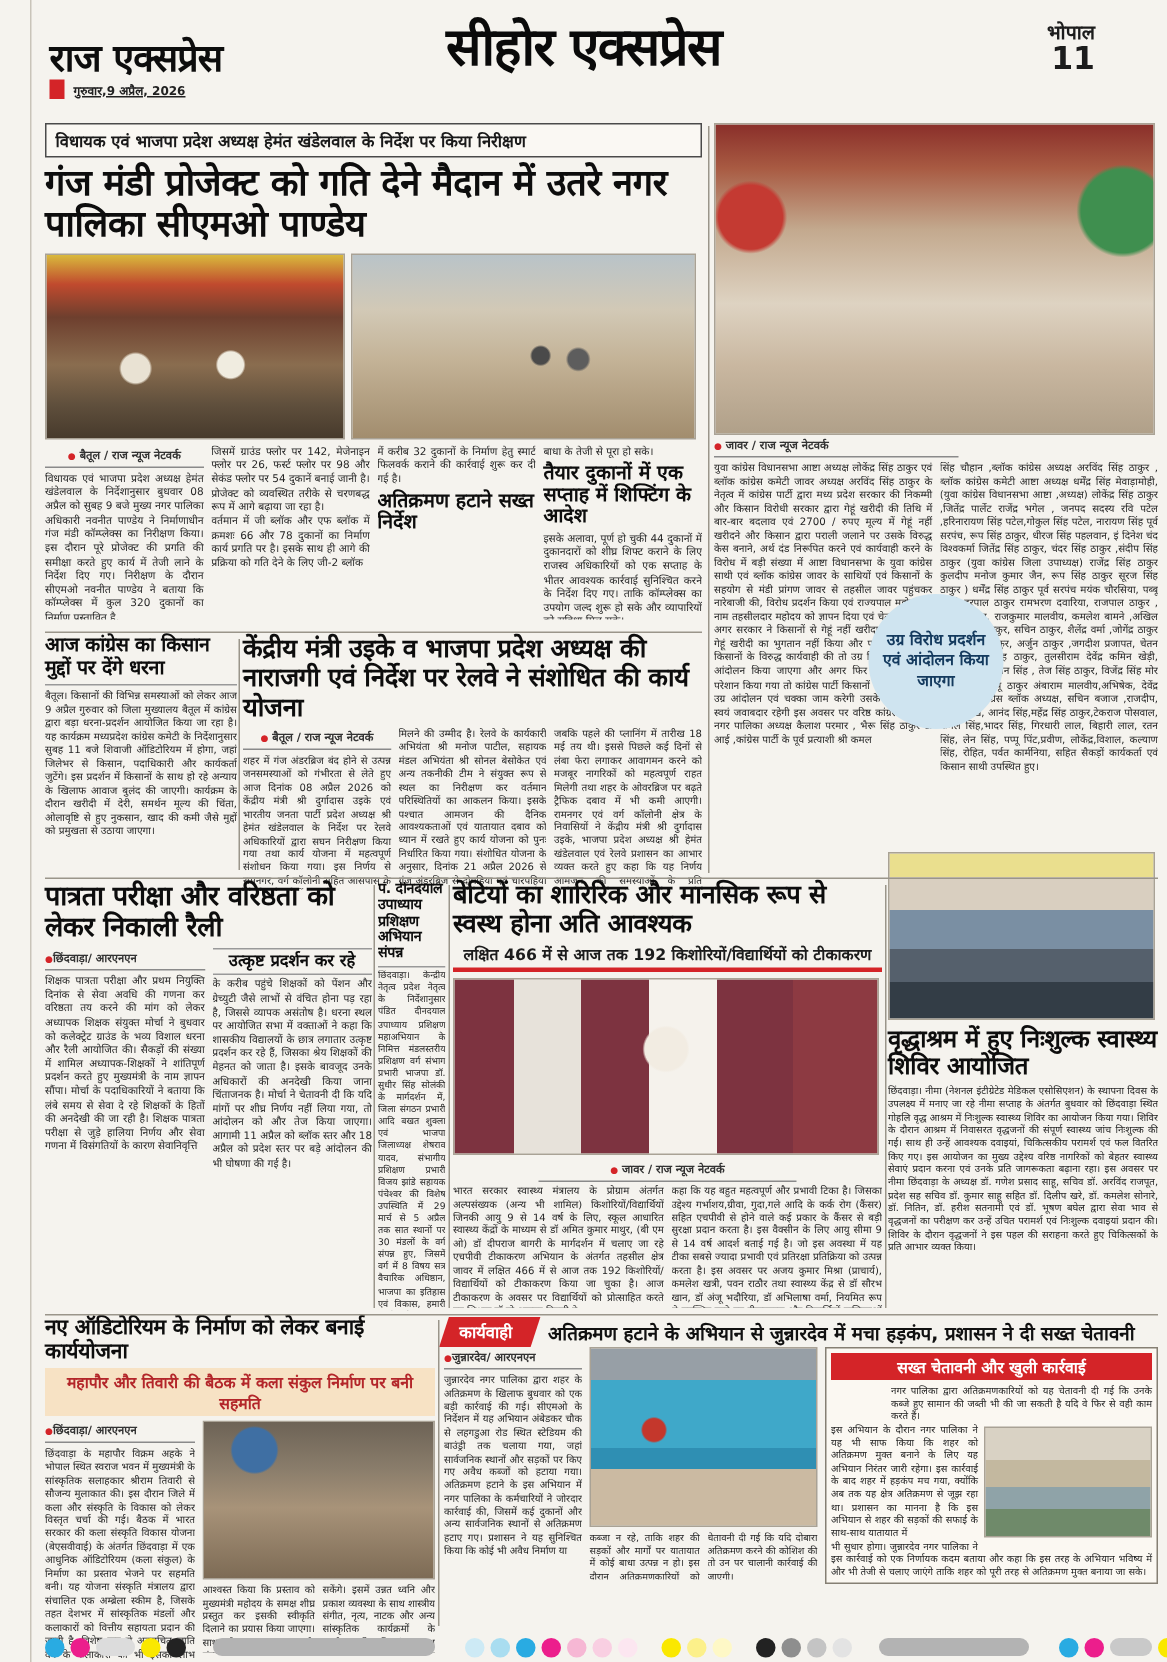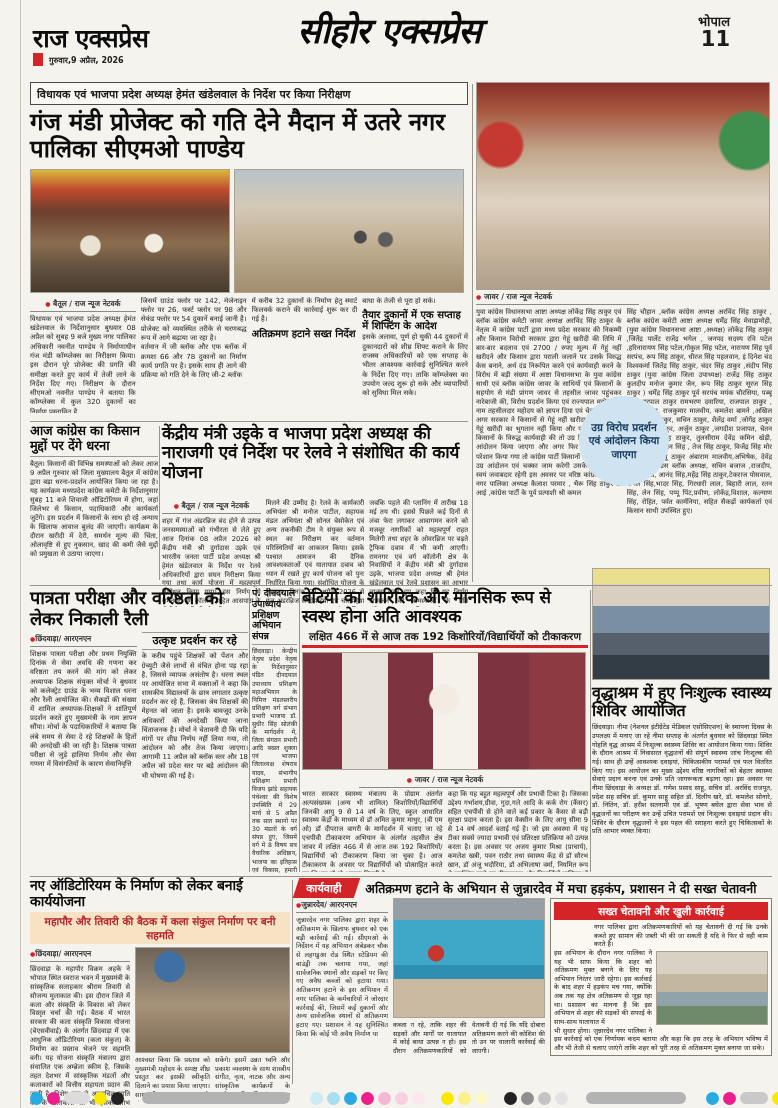--- a/index.html
+++ b/index.html
@@ -2,35 +2,35 @@
 <html><head>
 <meta charset="utf-8">
 <style>
   *{margin:0;padding:0;box-sizing:border-box;}
   html,body{background:#cfccc5;}
   body{font-family:"DejaVu Sans",sans-serif;}
   .page{position:relative;width:778px;height:1108px;margin:0 auto;background:#f5f3ee;overflow:hidden;color:#1c1c1c;}
   .abs{position:absolute;}
   
   .brand{position:absolute;left:33px;top:20px;font-size:25px;font-weight:800;color:#0d0d0d;letter-spacing:-0.5px;}
-  .mtitle{position:absolute;left:50%;top:6px;transform:translateX(-50%);font-size:35px;font-weight:800;color:#0a0a0a;letter-spacing:-1px;white-space:nowrap;font-style:italic;}
+  .mtitle{position:absolute;left:50%;top:6px;transform:translateX(-50%);font-size:35px;font-weight:800;color:#0a0a0a;letter-spacing:-1px;white-space:nowrap;}
   .edition{position:absolute;right:48px;top:12px;text-align:right;}
   .edition .ed-city{font-size:13px;font-weight:800;}
   .edition .ed-num{font-size:21px;font-weight:800;line-height:0.9;}
   .date-row{position:absolute;left:33px;top:52px;width:739px;height:14px;display:flex;align-items:center;}
   .red-sq{width:10px;height:13px;background:#d42428;margin-right:6px;flex:none;}
-  .m-date{font-size:8px;font-weight:700;color:#222;margin-right:8px;white-space:nowrap;}
+  .m-date{font-size:8px;font-weight:700;color:#222;margin-right:8px;white-space:nowrap;text-decoration:underline;}
   .red-bar{flex:1;height:13px;background:#d42428;display:flex;align-items:center;justify-content:flex-end;padding-right:8px;}
   .red-bar .site{color:#fff;font-size:9px;font-weight:800;letter-spacing:0.3px;}
   
   .hd{font-weight:800;color:#0d0d0d;line-height:1.14;letter-spacing:-0.2px;}
   .cols{display:flex;gap:5px;}
   .col{flex:1;overflow:hidden;}
   .bt{font-size:7px;line-height:1.33;text-align:justify;color:#262626;}
-  .sub{font-weight:800;font-size:10px;line-height:1.12;margin:3px 0 2px;color:#0d0d0d;}
+  .sub{font-weight:800;font-size:13px;line-height:1.12;margin:3px 0 2px;color:#0d0d0d;}
   .byl{font-size:7.5px;font-weight:700;text-align:center;padding:1px 0 3px;border-bottom:1px solid #8a8a8a;margin-bottom:3px;color:#333;white-space:nowrap;overflow:hidden;}
   .bdot{color:#d42428;font-size:6px;}
   .ph{border:1px solid #a9a295;}
   .kick{border:1.5px solid #4a4a4a;padding:3px 6px;font-size:11px;font-weight:700;color:#1a1a1a;background:#faf8f3;}
   .vrule{position:absolute;width:1px;background:#9a958a;}
   .hrule{position:absolute;height:1px;background:#9a958a;}
   .pq{position:absolute;width:90px;height:90px;border-radius:50%;background:#cfe4f0;color:#143a5e;font-weight:800;font-size:10.5px;line-height:1.3;display:flex;align-items:center;justify-content:center;text-align:center;padding:8px;z-index:3;}
   .lbl{background:#d42428;color:#fff;font-weight:800;font-size:11px;padding:2px 16px 3px 10px;display:inline-block;transform:skewX(-18deg);}
   .lbl>span{display:inline-block;transform:skewX(18deg);}
   .wbox{border:1px solid #857f73;background:#fbf8f2;padding:3px;overflow:hidden;}
@@ -108,21 +108,21 @@
       <div class="col bt" style="font-size:6.8px;">सिंह चौहान ,ब्लॉक कांग्रेस अध्यक्ष अरविंद सिंह ठाकुर , ब्लॉक कांग्रेस कमेटी आष्टा अध्यक्ष धर्मेंद्र सिंह मेवाड़ामोही, (युवा कांग्रेस विधानसभा आष्टा ,अध्यक्ष) लोकेंद्र सिंह ठाकुर ,जितेंद्र पार्लेट राजेंद्र भगेल , जनपद सदस्य रवि पटेल ,हरिनारायण सिंह पटेल,गोकुल सिंह पटेल, नारायण सिंह पूर्व सरपंच, रूप सिंह ठाकुर, धीरज सिंह पहलवान, इं दिनेश चंद विश्वकर्मा जितेंद्र सिंह ठाकुर, चंदर सिंह ठाकुर ,संदीप सिंह ठाकुर (युवा कांग्रेस जिला उपाध्यक्ष) राजेंद्र सिंह ठाकुर कुलदीप मनोज कुमार जैन, रूप सिंह ठाकुर सूरज सिंह ठाकुर ) धर्मेंद्र सिंह ठाकुर पूर्व सरपंच मयंक चौरसिया, पब्बू मांझी हरपाल ठाकुर रामभरण दवारिया, राजपाल ठाकुर , नंदू कुशवाहा, राजकुमार मालवीय, कमलेश बामने ,अखिल हुसैन, धर्मेंद्र ठाकुर, सचिन ठाकुर, शैलेंद्र वर्मा ,जोगेंद्र ठाकुर ,अर्जुन सिंह ठाकुर, अर्जुन ठाकुर ,जगदीश प्रजापत, चेतन सिंह, धीरज सिंह ठाकुर, तुलसीराम देवेंद्र कमिन खेड़ी, कृपाल सिंह ,लखन सिंह , तेज सिंह ठाकुर, विजेंद्र सिंह मोर सिंह ठाकुर पप्पू ठाकुर अंबाराम मालवीय,अभिषेक, देवेंद्र सिंह युवा कांग्रेस ब्लॉक अध्यक्ष, सचिन बजाज ,राजदीप, जोगेश शेख, आनंद सिंह,महेंद्र सिंह ठाकुर,टेकराज पोसवाल, कमल सिंह,भादर सिंह, गिरधारी लाल, बिहारी लाल, रतन सिंह, लेन सिंह, पप्पू पिंट,प्रवीण, लोकेंद्र,विशाल, कल्याण सिंह, रोहित, पर्वत कार्मनिया, सहित सैकड़ों कार्यकर्ता एवं किसान साथी उपस्थित हुए।</div>
     </div>
   </section>
 
   <section class="abs" style="left:30px;top:424px;width:128px;height:158px;">
     <h2 class="hd" style="font-size:13px;border-bottom:1px solid #999;padding-bottom:2px;">आज कांग्रेस का किसान मुद्दों पर देंगे धरना</h2>
     <p class="bt" style="margin-top:3px;font-size:6.8px;height:118px;overflow:hidden;">बैतूल। किसानों की विभिन्न समस्याओं को लेकर आज 9 अप्रैल गुरुवार को जिला मुख्यालय बैतूल में कांग्रेस द्वारा बड़ा धरना-प्रदर्शन आयोजित किया जा रहा है। यह कार्यक्रम मध्यप्रदेश कांग्रेस कमेटी के निर्देशानुसार सुबह 11 बजे शिवाजी ऑडिटोरियम में होगा, जहां जिलेभर से किसान, पदाधिकारी और कार्यकर्ता जुटेंगे। इस प्रदर्शन में किसानों के साथ हो रहे अन्याय के खिलाफ आवाज बुलंद की जाएगी। कार्यक्रम के दौरान खरीदी में देरी, समर्थन मूल्य की चिंता, ओलावृष्टि से हुए नुकसान, खाद की कमी जैसे मुद्दों को प्रमुखता से उठाया जाएगा।</p>
   </section>
 
   <section class="abs" style="left:162px;top:424px;width:306px;height:158px;">
-    <h2 class="hd" style="font-size:17px;margin-bottom:17px;">केंद्रीय मंत्री उइके व भाजपा प्रदेश अध्यक्ष की नाराजगी एवं निर्देश पर रेलवे ने संशोधित की कार्य योजना</h2>
+    <h2 class="hd" style="font-size:17px;margin-bottom:3px;">केंद्रीय मंत्री उइके व भाजपा प्रदेश अध्यक्ष की नाराजगी एवं निर्देश पर रेलवे ने संशोधित की कार्य योजना</h2>
     <div class="cols" style="height:108px;">
       <div class="col">
         <div class="byl"><span class="bdot">●</span> <span>बैतूल / राज न्यूज नेटवर्क</span></div>
         <p class="bt" style="font-size:6.7px;">शहर में गंज अंडरब्रिज बंद होने से उत्पन्न जनसमस्याओं को गंभीरता से लेते हुए आज दिनांक 08 अप्रैल 2026 को केंद्रीय मंत्री श्री दुर्गादास उइके एवं भारतीय जनता पार्टी प्रदेश अध्यक्ष श्री हेमंत खंडेलवाल के निर्देश पर रेलवे अधिकारियों द्वारा सघन निरीक्षण किया गया तथा कार्य योजना में महत्वपूर्ण संशोधन किया गया। इस निर्णय से रामनगर, वर्ग कॉलोनी सहित आसपास के क्षेत्रों के नागरिकों को बड़ी राहत</p>
       </div>
       <div class="col bt" style="font-size:6.7px;">मिलने की उम्मीद है। रेलवे के कार्यकारी अभियंता श्री मनोज पाटील, सहायक मंडल अभियंता श्री सोनल बेसोकेत एवं अन्य तकनीकी टीम ने संयुक्त रूप से स्थल का निरीक्षण कर वर्तमान परिस्थितियों का आकलन किया। इसके पश्चात आमजन की दैनिक आवश्यकताओं एवं यातायात दबाव को ध्यान में रखते हुए कार्य योजना को पुनः निर्धारित किया गया। संशोधित योजना के अनुसार, दिनांक 21 अप्रैल 2026 से गंज अंडरब्रिज से दोपहिया एवं चारपहिया वाहनों का आवागमन प्रारंभ किया जाएगा।</div>
       <div class="col bt" style="font-size:6.7px;">जबकि पहले की प्लानिंग में तारीख 18 मई तय थी। इससे पिछले कई दिनों से लंबा फेरा लगाकर आवागमन करने को मजबूर नागरिकों को महत्वपूर्ण राहत मिलेगी तथा शहर के ओवरब्रिज पर बढ़ते ट्रैफिक दबाव में भी कमी आएगी। रामनगर एवं वर्ग कॉलोनी क्षेत्र के निवासियों ने केंद्रीय मंत्री श्री दुर्गादास उइके, भाजपा प्रदेश अध्यक्ष श्री हेमंत खंडेलवाल एवं रेलवे प्रशासन का आभार व्यक्त करते हुए कहा कि यह निर्णय आमजन की समस्याओं के प्रति संवेदनशीलता का परिचायक है।</div>
     </div>
   </section>
 

